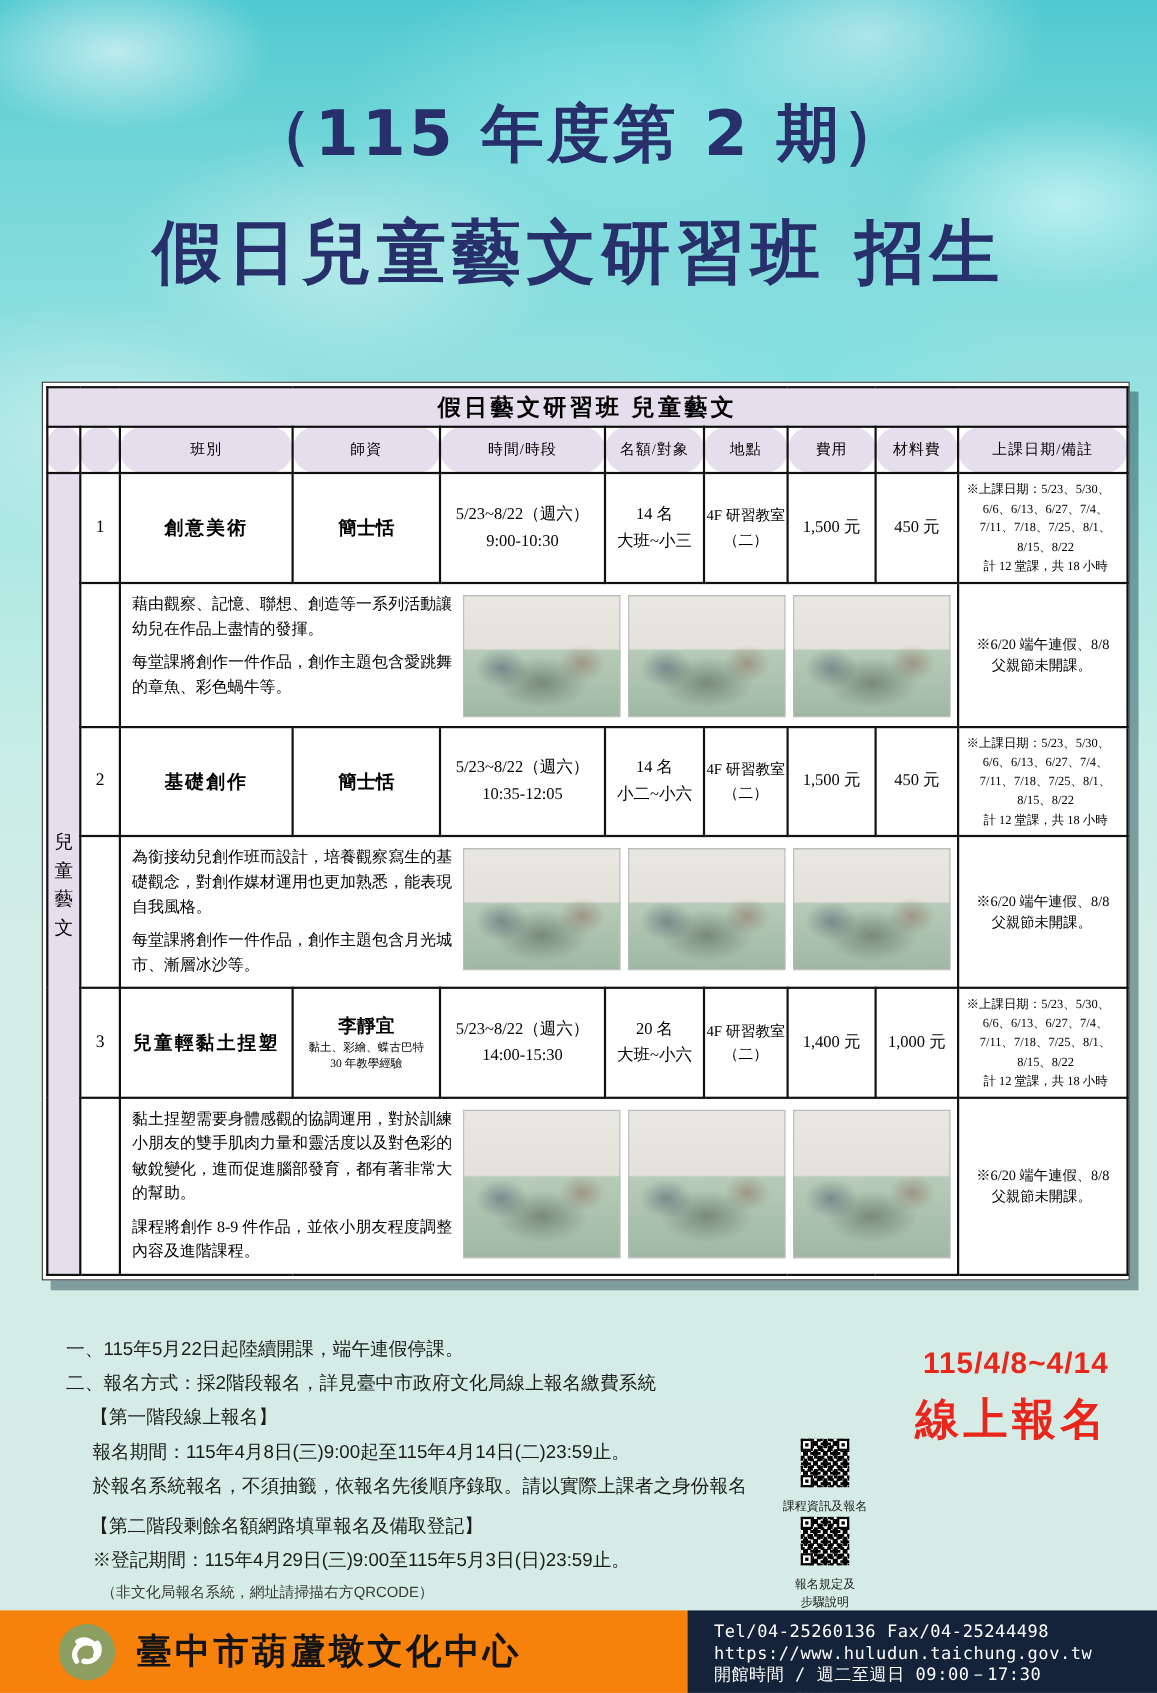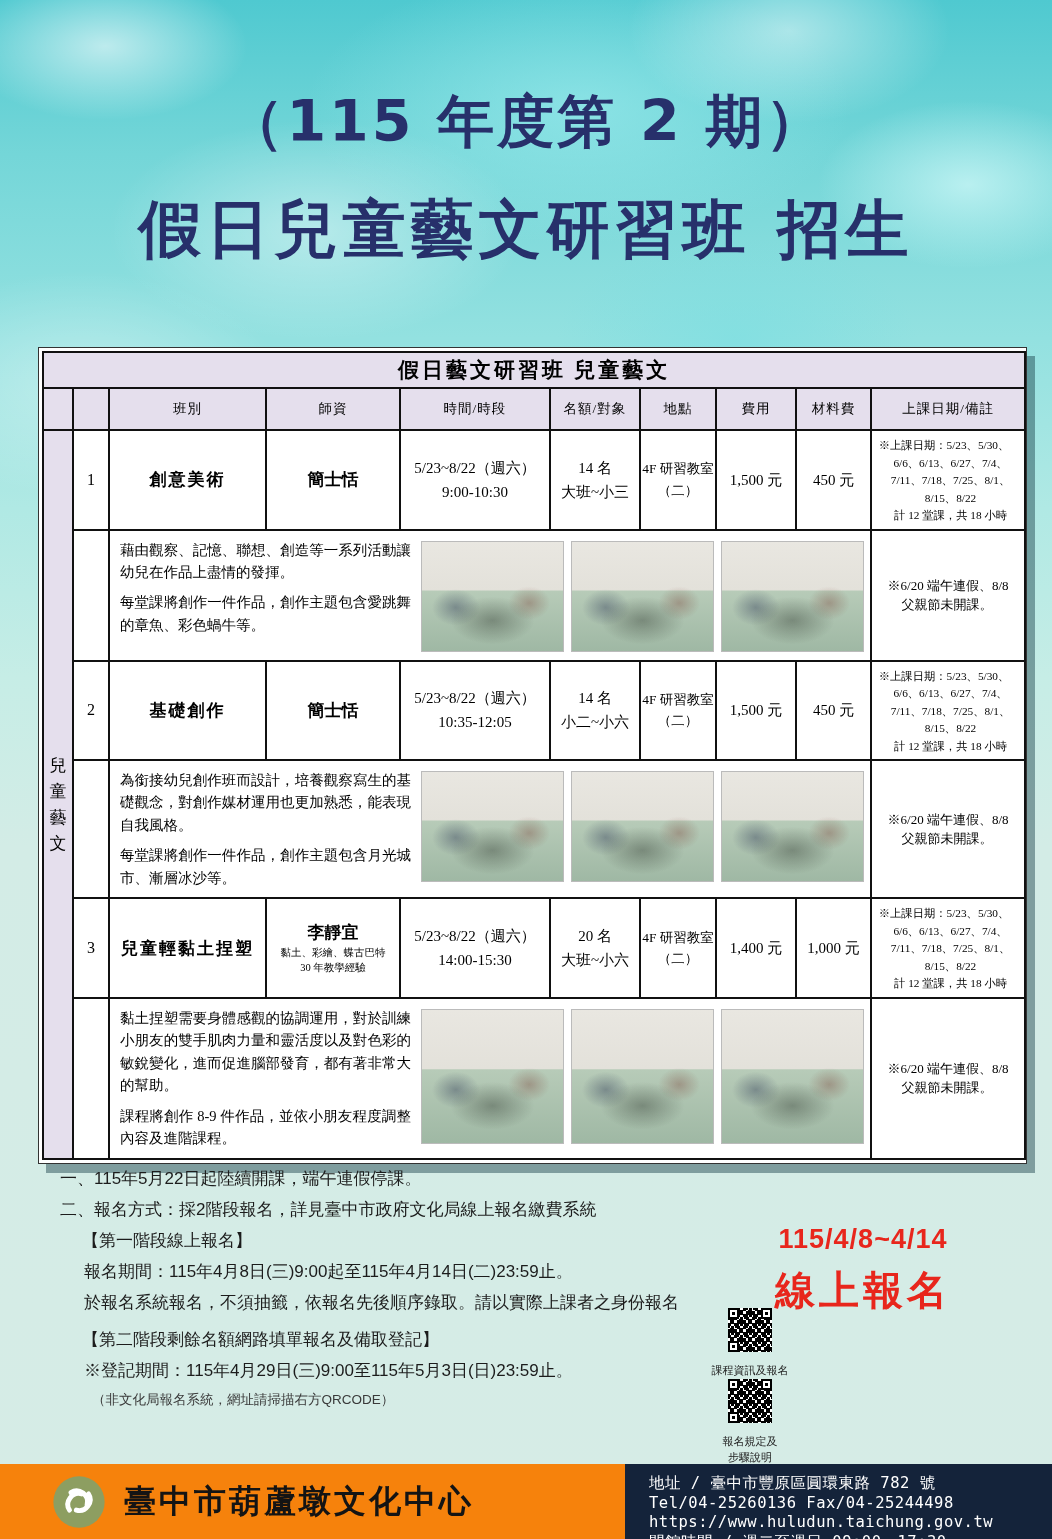--- a/index.html
+++ b/index.html
@@ -29,21 +29,21 @@
 
   
   .table-frame { position:absolute; left:38px; top:347px; width:989px;
     background:#fff; padding:3px; border:1px solid #333;
     box-shadow:8px 9px 0 rgba(22,62,70,.45); }
   table.course { border-collapse:collapse; width:982px; table-layout:fixed;
     font-family:"Liberation Serif",serif; color:#000; }
   table.course td, table.course th { border:2px solid #111; background:#fff; vertical-align:middle; text-align:center; }
   .lav { background:#e5dfed !important; }
   .caption-cell { font-size:21px; font-weight:bold; letter-spacing:3px; height:36px; }
-  .hdr { font-size:13.5px; height:42px; font-weight:normal; letter-spacing:1px; }
+  .hdr { font-size:13.5px; height:42px; font-weight:normal; letter-spacing:1px;border-radius:21px; }
   .side-cell { background:#e5dfed !important; }
   .side-label { writing-mode:vertical-rl; text-orientation:upright; margin:0 auto;
     font-size:17px; letter-spacing:26px; line-height:1; }
   .no-cell { font-size:16px; }
   .name-cell { font-size:17px; font-weight:bold; letter-spacing:2px; }
   .teacher-cell { font-size:17px; font-weight:bold; }
   .teacher-sub { font-size:10.5px; font-weight:normal; line-height:1.35; margin-top:2px; }
   .time-cell, .fee-cell, .quota-cell, .loc-cell { font-size:15px; line-height:1.6; }
   .loc-cell { font-size:13.5px; }
   .sched-cell { text-align:left; vertical-align:top; padding:6px 13px 4px 5px; font-size:11.3px; line-height:1.55; }
@@ -59,29 +59,29 @@
     background:
       radial-gradient(ellipse 60px 34px at 50% 72%, rgba(60,70,60,.45), transparent 70%),
       radial-gradient(ellipse 34px 26px at 24% 60%, rgba(40,50,80,.40), transparent 70%),
       radial-gradient(ellipse 30px 24px at 76% 56%, rgba(120,60,50,.35), transparent 70%),
       linear-gradient(180deg,#e9e7e1 0%,#e3e1da 44%,#b7cbb8 45%,#9fb8a4 100%); }
   .row3 .photo { height:135px; }
   .note-cell { font-size:13px; line-height:1.5; padding:4px; }
   .note-inner { text-align:left; display:inline-block; padding-left:14px; text-indent:-14px; }
 
   
-  .notes { position:absolute; left:60px; top:1168px; width:640px; font-size:17px; color:#1c1c1c; line-height:1.35; }
+  .notes { position:absolute; left:60px; top:1216px; width:640px; font-size:17px; color:#1c1c1c; line-height:1.35; }
   .notes .row { margin-bottom:8px; }
   .notes .indent1 { margin-left:22px; }
   .notes .indent2 { margin-left:24px; }
   .notes .small { font-size:13.5px; color:#3a3a3a; margin-left:32px; }
   .notes .gap { height:6px; }
 
   
-  .reg { position:absolute; left:718px; top:1224px; width:290px; text-align:center; color:#e8261c; font-weight:bold; }
+  .reg { position:absolute; left:718px; top:1224px; width:290px; text-align:right; color:#e8261c; font-weight:bold; }
   .reg .dates { font-size:27px; letter-spacing:1px; }
   .reg .cta { font-size:40px; letter-spacing:4px; margin-top:8px; }
 
   
   .qr-group { position:absolute; left:700px; top:1308px; width:318px; display:flex; justify-content:space-between;flex-direction:column; }
   .qr-item { width:100px; display:flex; flex-direction:column; align-items:center; }
   .qr { position:relative; width:44px; height:44px; background:
       conic-gradient(from 90deg,#000 0 25%,transparent 0 50%,#000 0 75%,transparent 0) 2px 2px/9px 9px,
       conic-gradient(#000 0 25%,#fff 0 50%,#000 0 75%,#fff 0) 0 0/6px 6px; }
   .qr .fm { position:absolute; width:11px; height:11px; border:2px solid #000; background:#fff; }
@@ -354,18 +354,17 @@
       <circle cx="20" cy="20" r="19" fill="#8d9e61"></circle>
       <g stroke="#fff" stroke-width="3.6" fill="none" stroke-linecap="round">
         <path d="M13 26c-4-6 2-14 9-12"></path>
         <path d="M27 14c4 6-2 14-9 12"></path>
         <path d="M14 13c6-4 14 2 12 9"></path>
       </g>
     </svg>
     <div class="brand">臺中市葫蘆墩文化中心</div>
   </div>
   <div class="footer-right">
-    <div>地址 / 臺中市豐原區圓環東路 782 號</div>
     <div>Tel/04-25260136  Fax/04-25244498</div>
     <div>https://www.huludun.taichung.gov.tw</div>
     <div>開館時間 / 週二至週日 09:00－17:30</div>
   </div>
 </div>
 
 </body></html>

